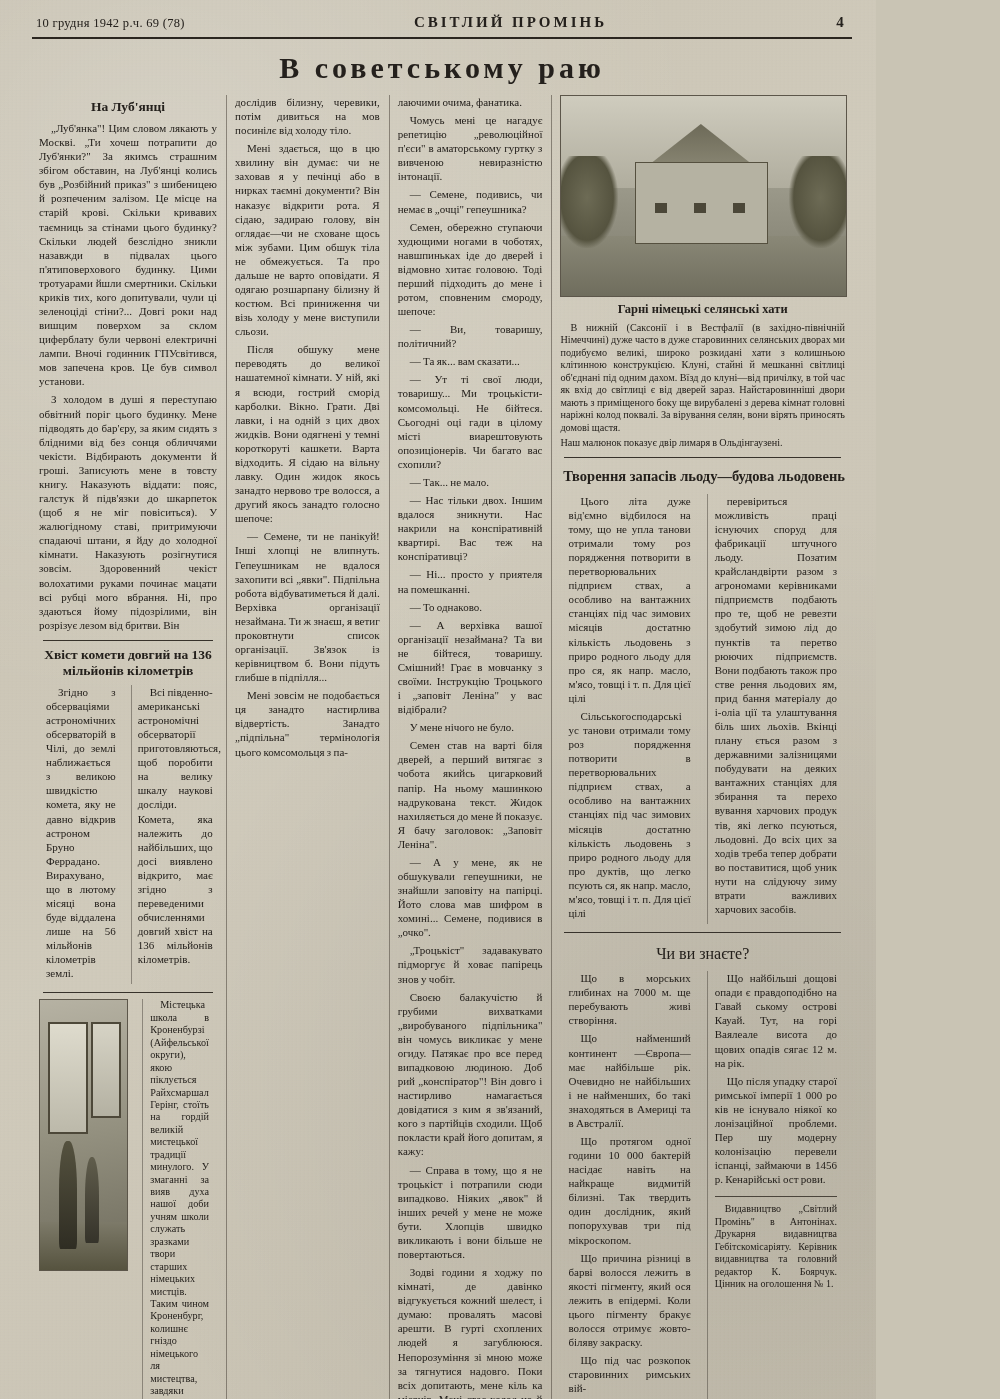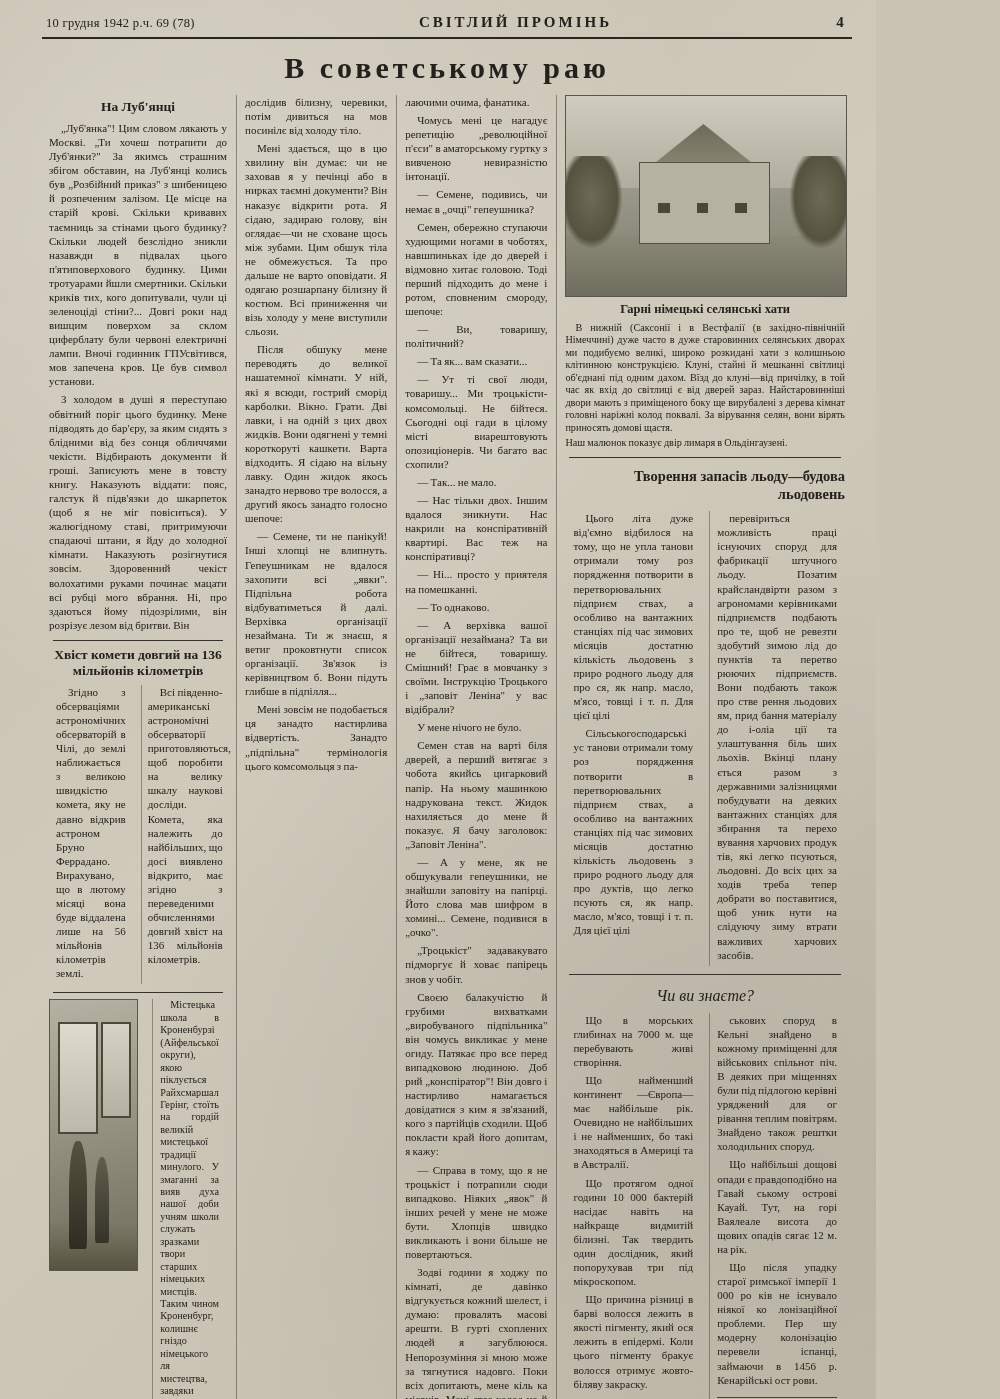--- a/index.html
+++ b/index.html
@@ -17,21 +17,21 @@
   .page {
     position: relative;
     width: 876px;
     height: 1399px;
     background: #cfc9b9;
     background-image:
       radial-gradient(circle at 18% 12%, rgba(255,255,255,0.25), rgba(255,255,255,0) 38%),
       radial-gradient(circle at 82% 78%, rgba(0,0,0,0.07), rgba(0,0,0,0) 46%),
       linear-gradient(135deg, rgba(150,140,115,0.14), rgba(255,255,255,0.05) 45%, rgba(120,110,90,0.12));
     box-sizing: border-box;
-    padding: 14px 22px 8px 40px;
+    padding: 14px 22px 8px 30px;
   }
   .grain {
     position: absolute;
     inset: 0;
     pointer-events: none;
     opacity: .22;
     background-image:
       repeating-linear-gradient(0deg, rgba(0,0,0,0.05) 0px, rgba(0,0,0,0) 2px, rgba(0,0,0,0.04) 3px),
       repeating-linear-gradient(90deg, rgba(0,0,0,0.04) 0px, rgba(255,255,255,0.03) 2px, rgba(0,0,0,0.03) 4px);
   }
@@ -116,21 +116,20 @@
   }
   h3.sub2 {
     text-align: right;
     font-size: 14.5px;
     font-weight: 700;
     margin: 10px 0 8px 0;
     text-indent: 0;
     line-height: 1.2;
   }
   .ital {
-    font-style: italic;
     text-align: center;
     font-size: 16px;
     margin: 12px 0 8px 0;
     text-indent: 0;
   }
   .hr {
     border-top: 1.5px solid #37322b;
     margin: 8px 4px 6px 4px;
   }
 
@@ -390,21 +389,20 @@
       <div class="ital">Чи ви знаєте?</div>
       <div class="split2">
         <div>
           <p>Що в морських глибинах на 7000 м. ще перебувають живі створіння.</p>
           <p>Що найменший континент —Європа—має найбільше рік. Очевидно не найбільших і не найменших, бо такі знаходяться в Америці та в Австралії.</p>
           <p>Що протягом одної години 10 000 бактерій насідає навіть на найкраще видмитій білизні. Так твердить один дослідник, який попорухував три під мікроскопом.</p>
           <p>Що причина різниці в барві волосся лежить в якості пігменту, який ося лежить в епідермі. Коли цього пігменту бракує волосся отримує жовто-біляву закраску.</p>
           <p>Що під час розкопок старовинних римських вій-</p>
         </div>
         <div>
-          <p>ськових споруд в Кельні знайдено в кожному приміщенні для військових спільнот піч. В деяких при міщеннях були під підлогою керівні уряджений для ог рівання теплим повітрям. Знайдено також рештки холодильних споруд.</p>
           <p>Що найбільші дощові опади є правдоподібно на Гавай ському острові Кауай. Тут, на горі Ваялеале висота до щових опадів сягає 12 м. на рік.</p>
           <p>Що після упадку старої римської імперії 1 000 ро ків не існувало ніякої ко лонізаційної проблеми. Пер шу модерну колонізацію перевели іспанці, займаючи в 1456 р. Кенарійські ост рови.</p>
           <div class="imprint">Видавництво „Світлий Промінь" в Антонінах. Друкарня видавництва Гебітскомісаріяту. Керівник видавництва та головний редактор К. Боярчук. Цінник на оголошення № 1.</div>
         </div>
       </div>
     </div>
   </div>
 
 </div>
 

